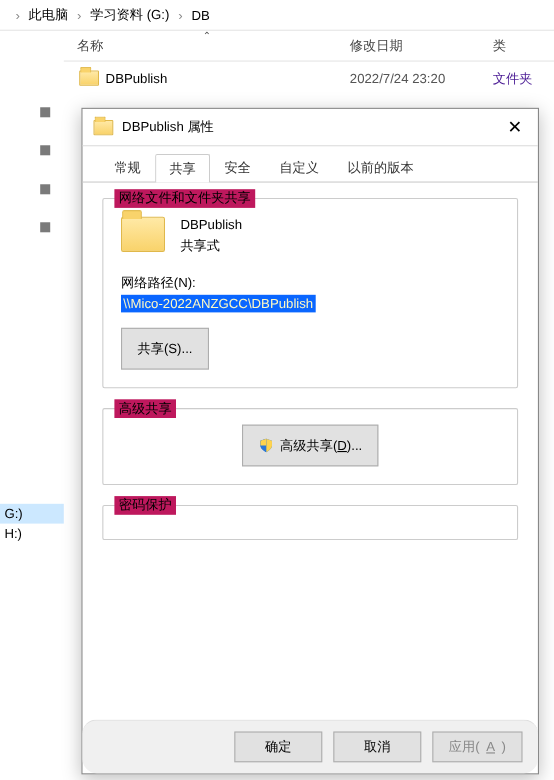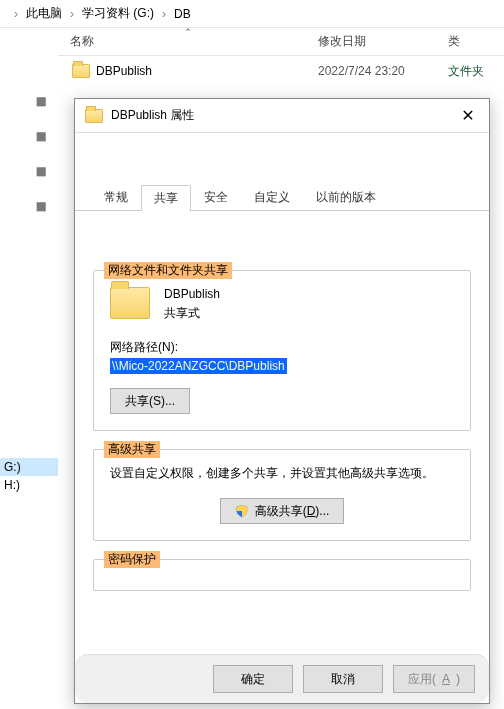--- a/index.html
+++ b/index.html
@@ -76,21 +76,21 @@
     transform: translateX(-50%);
   }
   .file-row {
     display: flex;
     align-items: center;
     height: 26px;
     padding-top: 4px;
   }
   .file-row .cell-name { flex: 0 0 260px; padding-left: 14px; display: flex; align-items: center; gap: 6px;}
   .file-row .cell-date { flex: 0 0 130px; color: #555;}
-  .file-row .cell-type { flex: 1; color: #14532d;}
+  .file-row .cell-type { flex: 1; color: #4c1d95;}
   .folder-ico-sm {
     width: 18px; height: 14px;
     background: linear-gradient(#ffe9a6,#f9d36b);
     border: 1px solid #e0b84a;
     border-radius: 1px;
     position: relative;
   }
   .folder-ico-sm::before{
     content:"";
     position:absolute;
@@ -107,21 +107,20 @@
     position: absolute;
     left: 74px;
     top: 98px;
     width: 416px;
     height: 606px;
     background: #fff;
     border: 1px solid #888;
     box-shadow: 0 4px 16px rgba(0,0,0,0.26);
     display: flex;
     flex-direction: column;
-    gap: 45px;
   }
   .titlebar {
     height: 34px;
     display: flex;
     align-items: center;
     padding-left: 10px;
     font-size: 12px;
     border-bottom: 1px solid #ddd;
   }
   .titlebar .ico {
@@ -185,21 +184,21 @@
     border: 1px solid #ccc;
     border-radius: 2px;
     margin-bottom: 18px;
     padding: 14px 16px 16px 16px;
     position: relative;
   }
   .groupbox .legend {
     position: absolute;
     top: -9px;
     left: 10px;
-    background: #fdba74;
+    background: #be185d;
     padding: 0 4px;
     font-size: 12px;
   }
   .share-top {
     display: flex;
     gap: 14px;
     align-items: flex-start;
   }
   .folder-ico-lg {
     width: 40px; height: 32px;
@@ -230,21 +229,21 @@
     font-size: 12px;
   }
   .btn {
     display:inline-flex;
     align-items:center;
     justify-content:center;
     gap: 6px;
     background: #e1e1e1;
     border: 1px solid #adadad;
     padding: 0 14px;
-    height: 26px;
+    height: 38px;
     font-size: 12px;
     cursor: pointer;
     color:#000;
     font-family: inherit;
   }
   .btn:disabled { color:#888; }
   .share-btn-row { margin-top: 14px; }
   .adv-text { margin-bottom: 16px; line-height: 1.5;}
   .shield {
     width: 14px; height: 14px;
@@ -337,21 +336,20 @@
       </div>
       <div class="path-label">网络路径(N):</div>
       <div><span class="net-path">\\Mico-2022ANZGCC\DBPublish</span></div>
       <div class="share-btn-row">
         <button class="btn">共享(S)...</button>
       </div>
     </div>
 
     <div class="groupbox">
       <span class="legend">高级共享</span>
-      <div class="adv-text">设置自定义权限，创建多个共享，并设置其他高级共享选项。</div>
       <div style="text-align:center;">
         <button class="btn">
           <span class="shield">
             <svg viewBox="0 0 16 16" width="14" height="14">
               <path d="M8 1 L14 3 V8 C14 12 8 15 8 15 C8 15 2 12 2 8 V3 Z" fill="#2b77d8"></path>
               <path d="M8 1 L14 3 V8 C14 12 8 15 8 15 Z" fill="#ffd34e"></path>
               <path d="M8 1 L8 15 C8 15 2 12 2 8 V3 Z" fill="#2b77d8"></path>
               <path d="M8 1 L2 3 V8 L8 8 Z" fill="#ffd34e"></path>
             </svg>
           </span>

